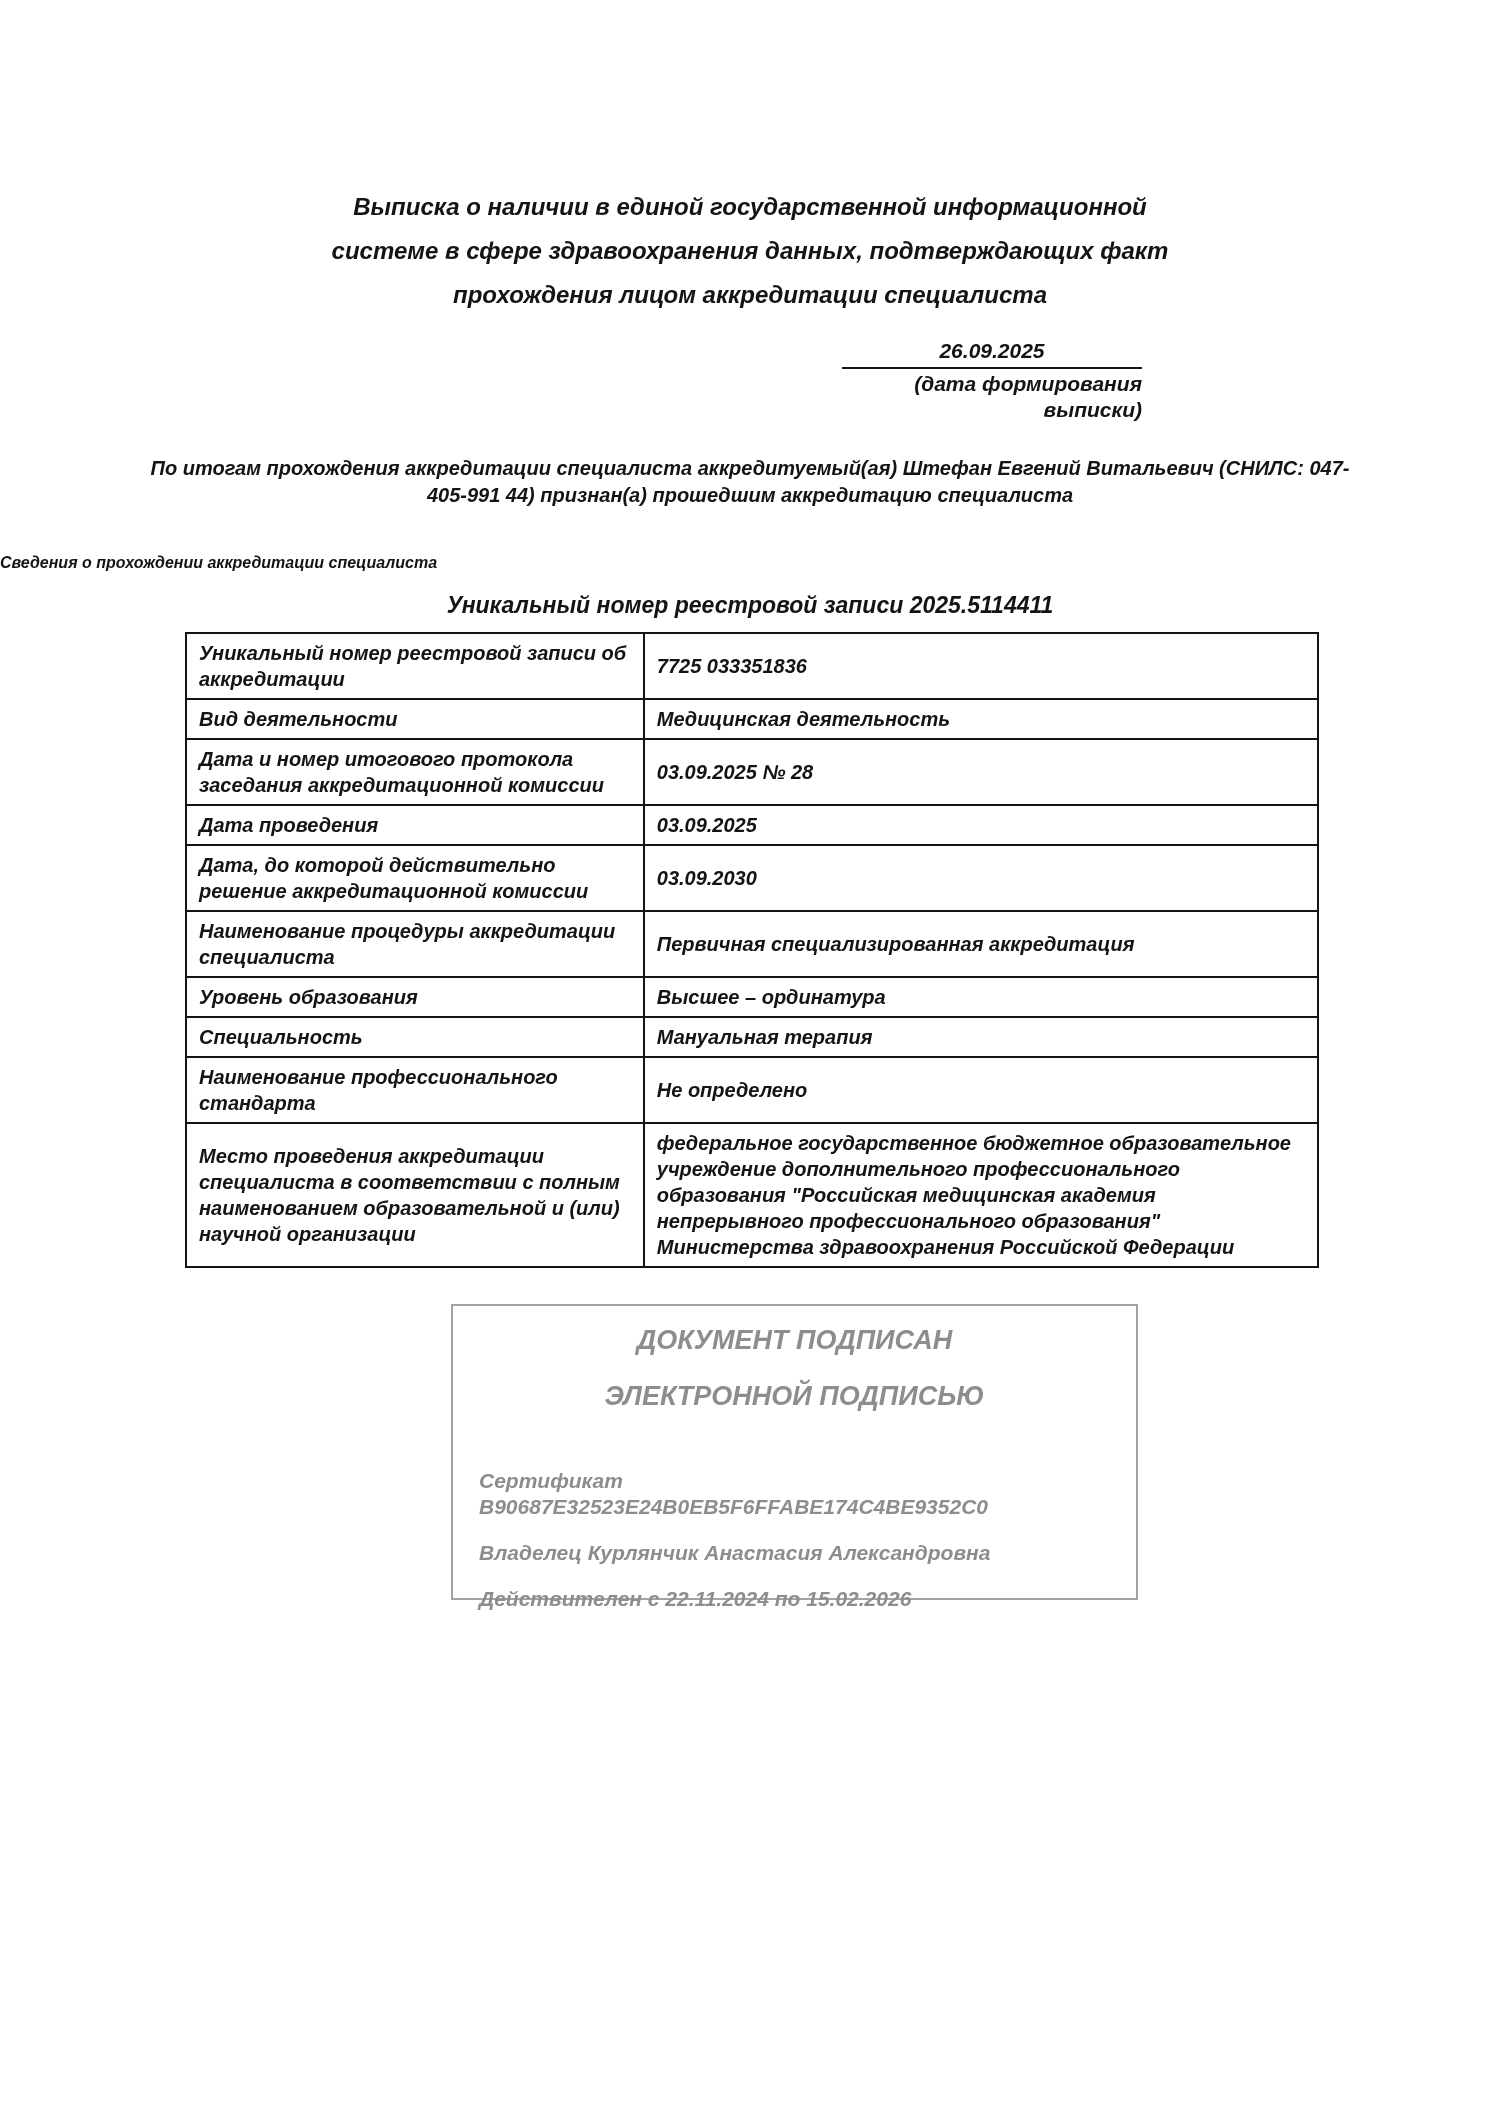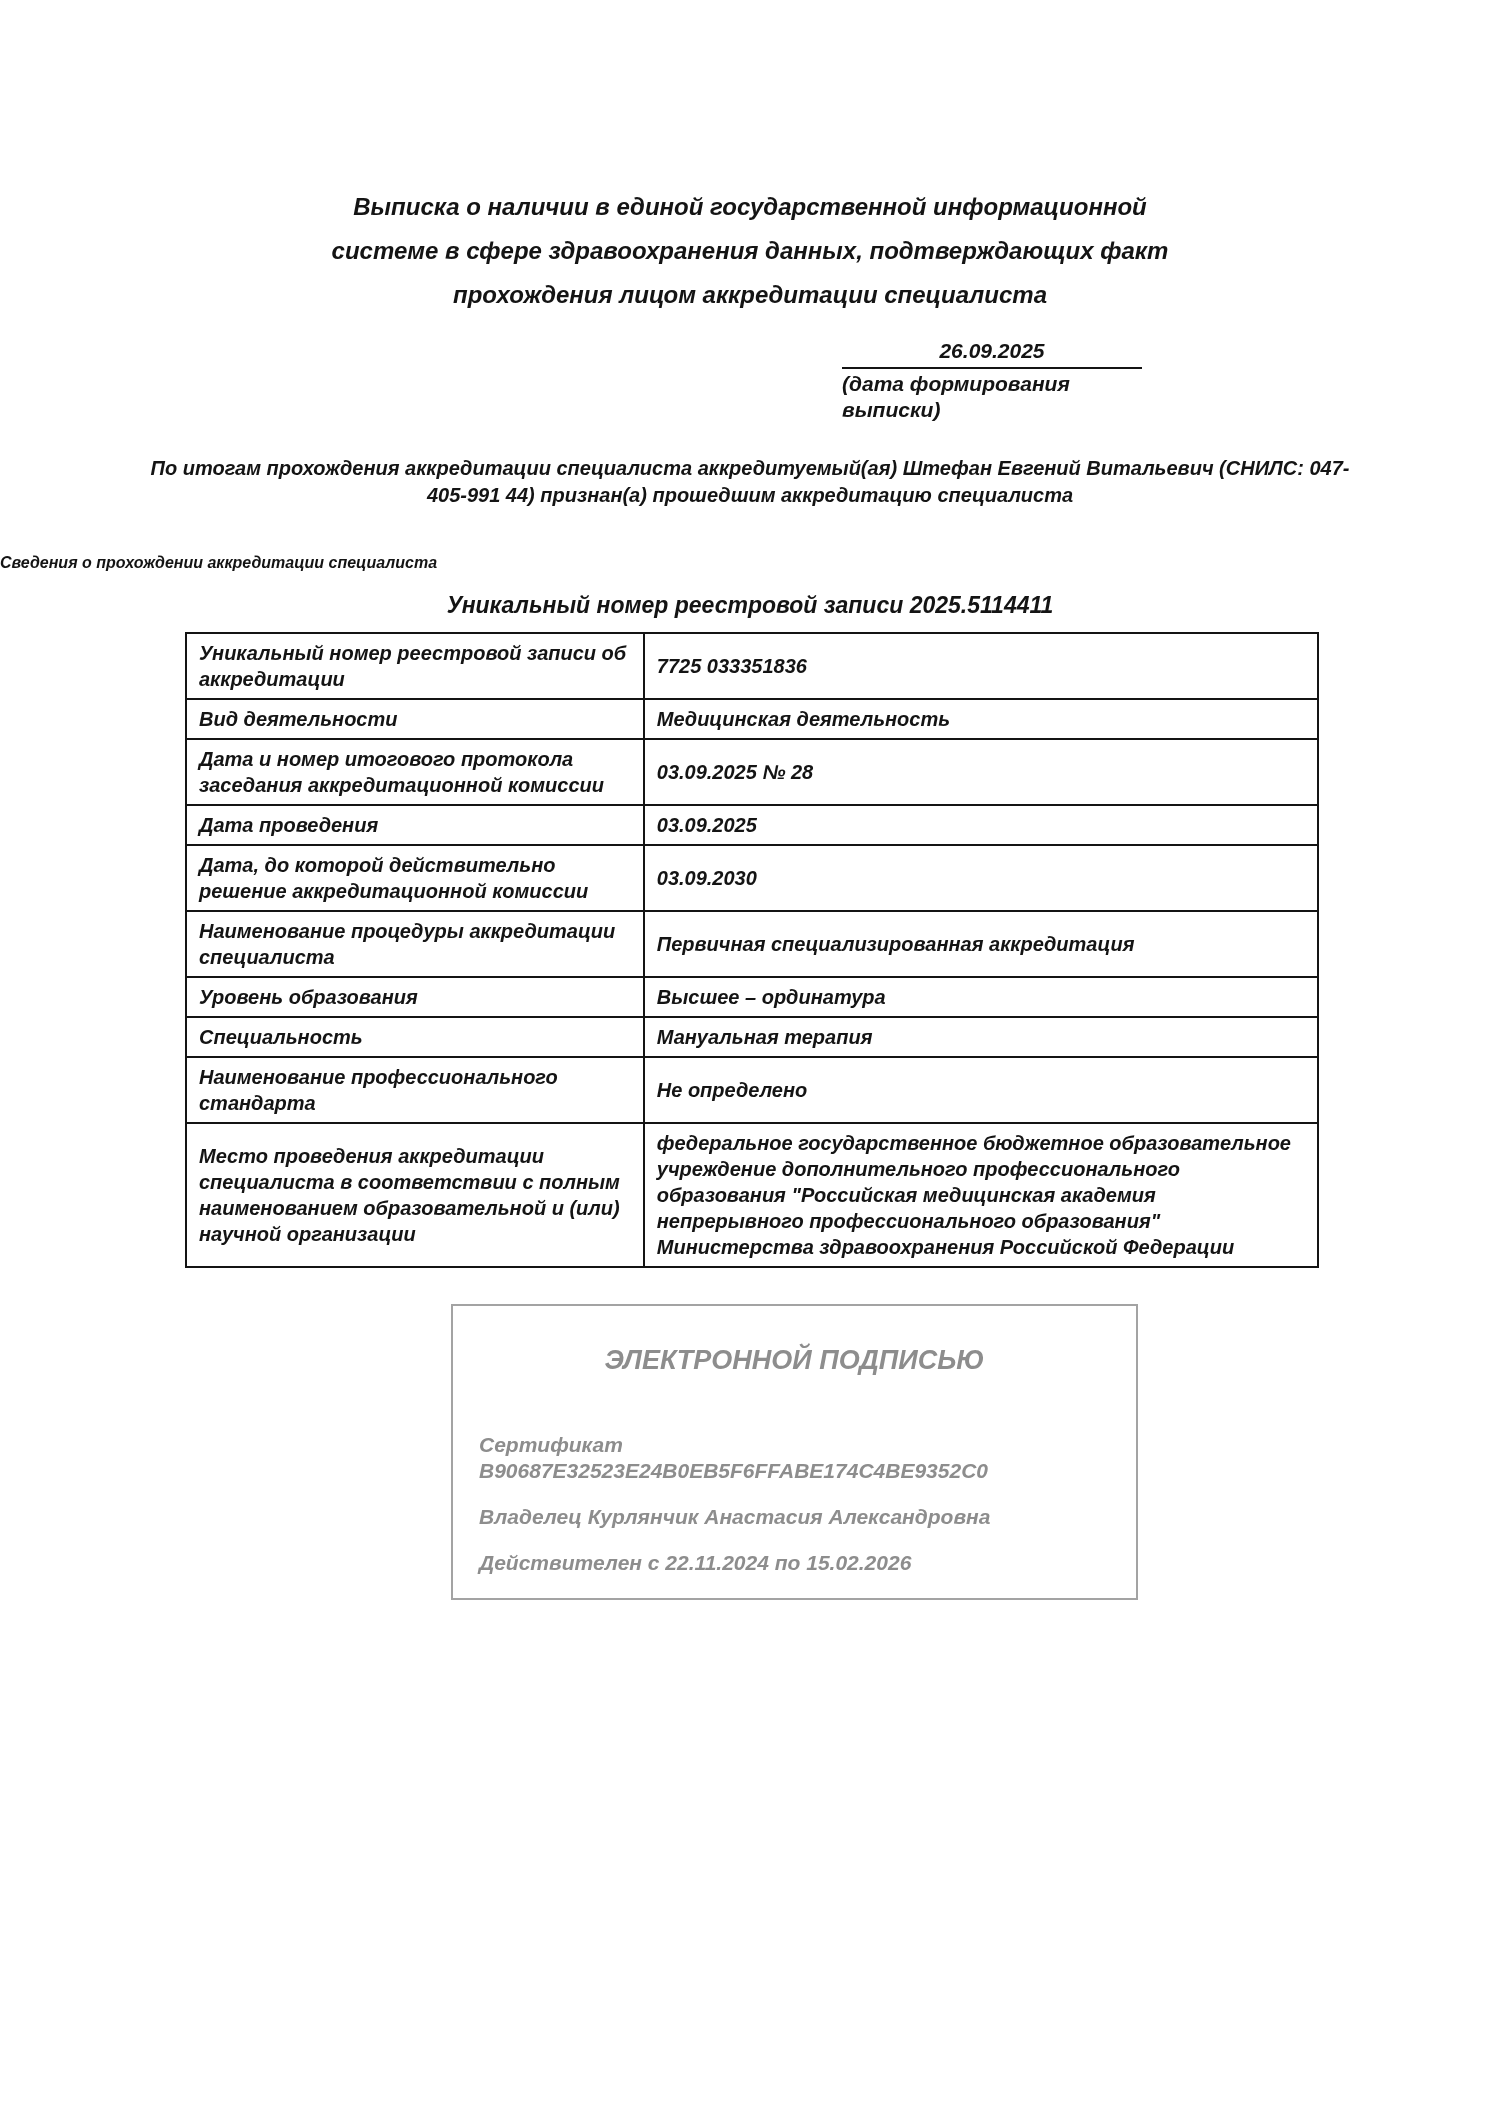--- a/index.html
+++ b/index.html
@@ -31,21 +31,21 @@
     width: 300px;
   }
   .date-value {
     text-align: center;
     font-size: 21px;
     line-height: 28px;
     border-bottom: 2px solid #141414;
     padding-bottom: 2px;
   }
   .date-caption {
-    text-align: left;
+    text-align: right;
     font-size: 21px;
     line-height: 26px;
     margin-top: 2px;
   }
 
   
   .summary {
     margin: 32px auto 0;
     width: 1270px;
     text-align: center;
@@ -176,19 +176,20 @@
         <td class="cell-value">Не определено</td>
       </tr>
       <tr>
         <td class="cell-label">Место проведения аккредитации специалиста в соответствии с полным наименованием образовательной и (или) научной организации</td>
         <td class="cell-value">федеральное государственное бюджетное образовательное учреждение дополнительного профессионального образования "Российская медицинская академия непрерывного профессионального образования" Министерства здравоохранения Российской Федерации</td>
       </tr>
     </tbody>
   </table>
 
   <div class="sig-box">
+    <div class="sig-title sig-title-1">ДОКУМЕНТ ПОДПИСАН</div>
     <div class="sig-title sig-title-2">ЭЛЕКТРОННОЙ ПОДПИСЬЮ</div>
     <div class="sig-line sig-cert">Сертификат B90687E32523E24B0EB5F6FFABE174C4BE9352C0</div>
     <div class="sig-line sig-owner">Владелец Курлянчик Анастасия Александровна</div>
     <div class="sig-line sig-valid">Действителен с 22.11.2024 по 15.02.2026</div>
   </div>
 
 </div>
 
 </body></html>

